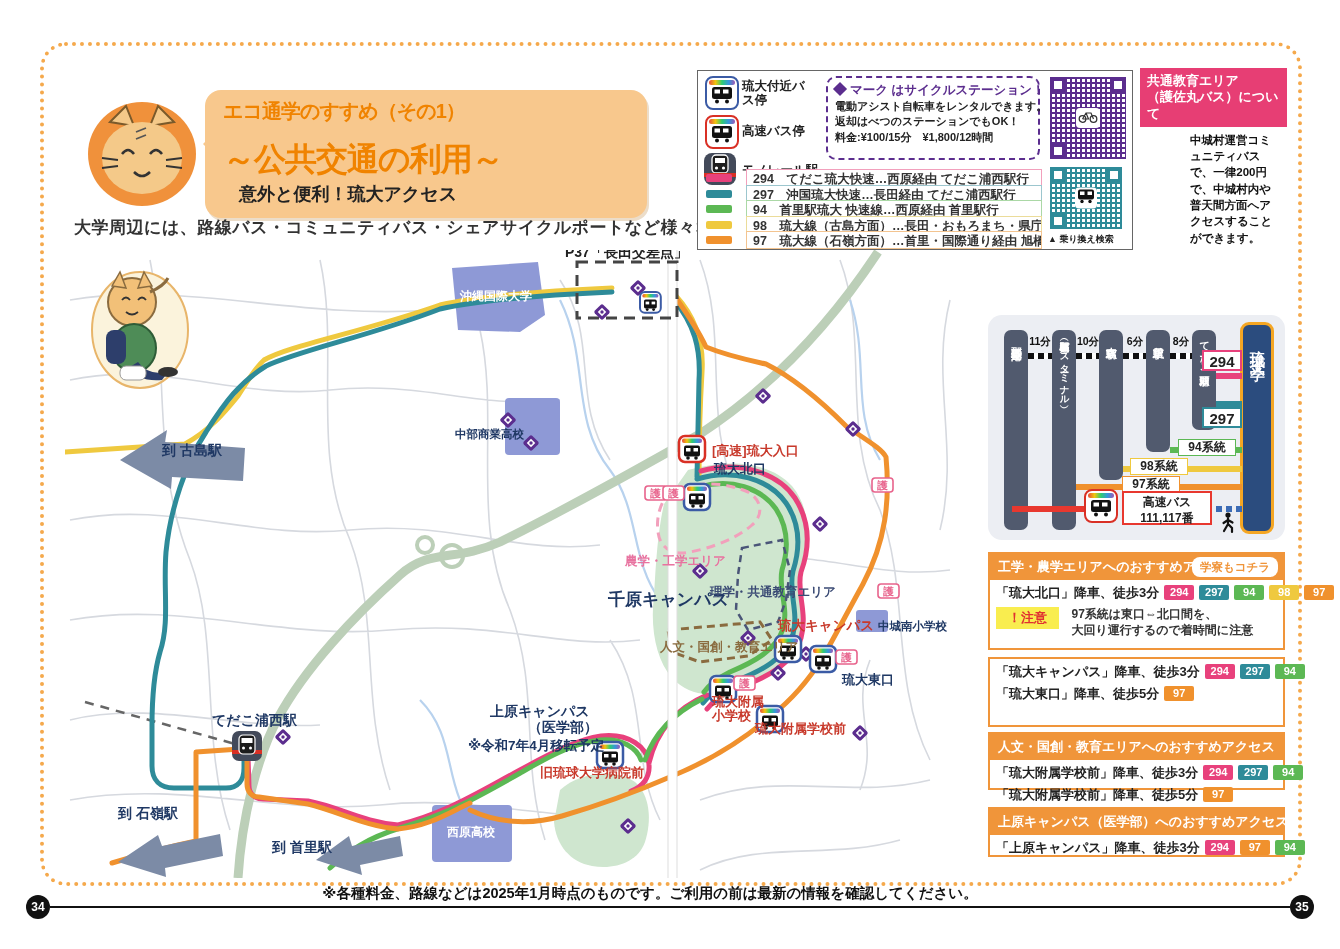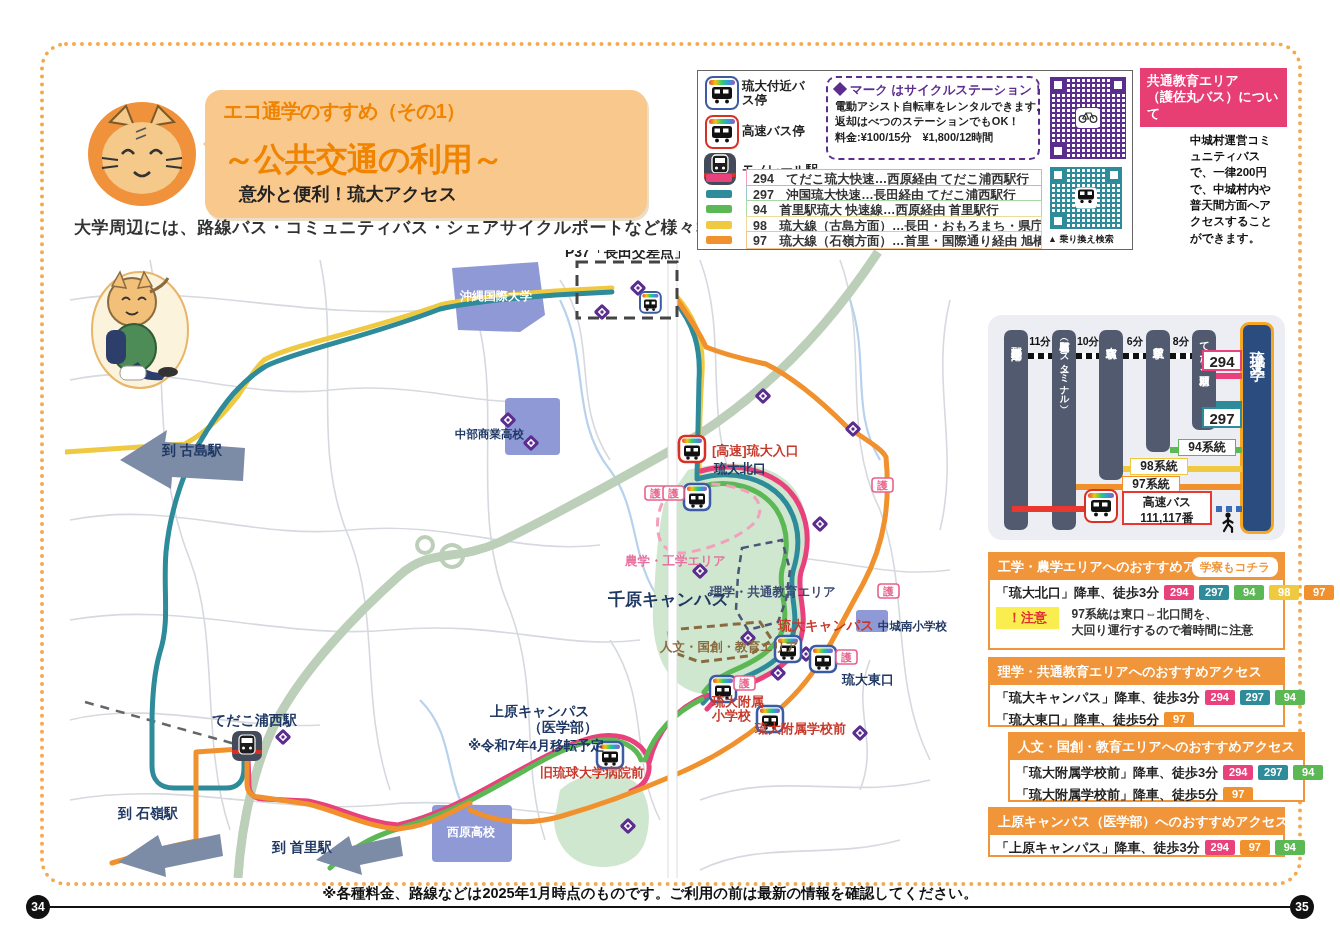--- a/index.html
+++ b/index.html
@@ -258,26 +258,25 @@
   <div class="abs apanel" style="top:552px;height:98px;">
     <div class="ahead"><span>工学・農学エリアへのおすすめアクセス</span><span class="pill">学寮もコチラ</span></div>
     <div class="arow"><span>「琉大北口」降車、徒歩3分</span><span class="badge b294">294</span><span class="badge b297">297</span><span class="badge b94">94</span><span class="badge b98">98</span><span class="badge b97">97</span></div>
     <div>
       <span class="warn">！注意</span>
       <span class="warntext"><span>97系統は東口⇔北口間を、</span><br><span>大回り運行するので着時間に注意</span></span>
     </div>
   </div>
 
   <div class="abs apanel" style="top:657px;height:70px;">
-    <div class="ahead"><span>理学・共通教育エリアへのおすすめアクセス</span></div>
     <div class="arow"><span>「琉大キャンパス」降車、徒歩3分</span><span class="badge b294">294</span><span class="badge b297">297</span><span class="badge b94">94</span></div>
     <div class="arow"><span>「琉大東口」降車、徒歩5分</span><span class="badge b97">97</span></div>
   </div>
 
-  <div class="abs apanel" style="top:732px;height:70px;margin-left:20px;">
+  <div class="abs apanel" style="top:732px;height:58px;">
     <div class="ahead"><span>人文・国創・教育エリアへのおすすめアクセス</span></div>
     <div class="arow"><span>「琉大附属学校前」降車、徒歩3分</span><span class="badge b294">294</span><span class="badge b297">297</span><span class="badge b94">94</span></div>
     <div class="arow"><span>「琉大附属学校前」降車、徒歩5分</span><span class="badge b97">97</span></div>
   </div>
 
   <div class="abs apanel" style="top:807px;height:50px;">
     <div class="ahead"><span>上原キャンパス（医学部）へのおすすめアクセス</span></div>
     <div class="arow"><span>「上原キャンパス」降車、徒歩3分</span><span class="badge b294">294</span><span class="badge b97">97</span><span class="badge b94">94</span></div>
   </div>
 

